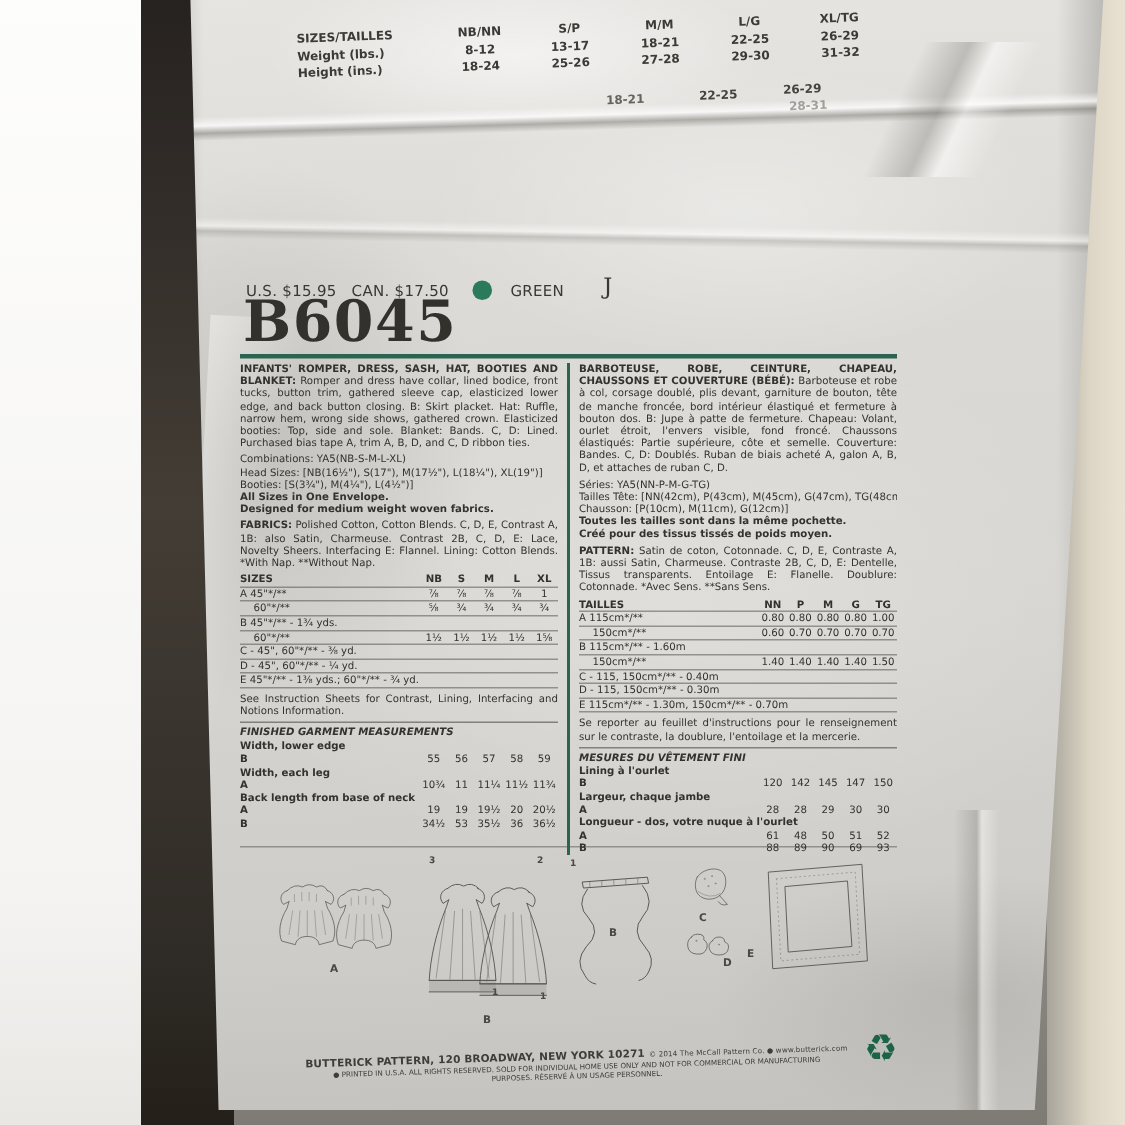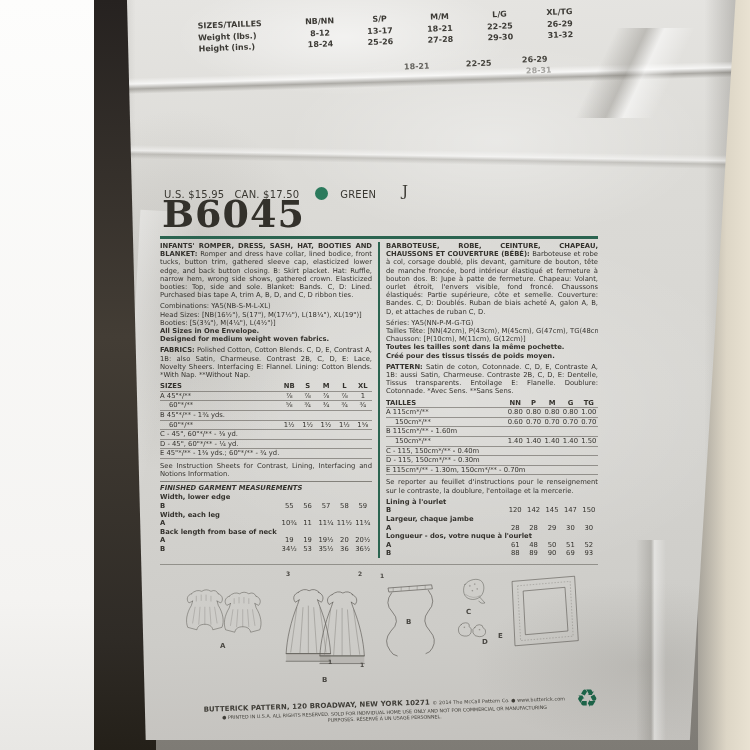--- a/index.html
+++ b/index.html
@@ -337,20 +337,21 @@
             </div>
           <div class="t-row ru full">
               <span class="t-label">D - 115, 150cm*/** - 0.30m</span>
             </div>
           <div class="t-row ru full">
               <span class="t-label">E 115cm*/** - 1.30m, 150cm*/** - 0.70m</span>
             </div>
         </div>
         <p class="see">Se reporter au feuillet d'instructions pour le renseignement sur le contraste, la doublure, l'entoilage et la mercerie.</p>
         <div class="fin">
+          <div class="f-head">MESURES DU VÊTEMENT FINI</div>
           <div class="t-row full">
               <span class="t-label">Lining à l'ourlet</span>
             </div>
           <div class="t-row">
               <span class="t-label">B</span>
               <span class="t-cells">
                 <span class="cell">120</span>
                 <span class="cell">142</span>
                 <span class="cell">145</span>
                 <span class="cell">147</span>

